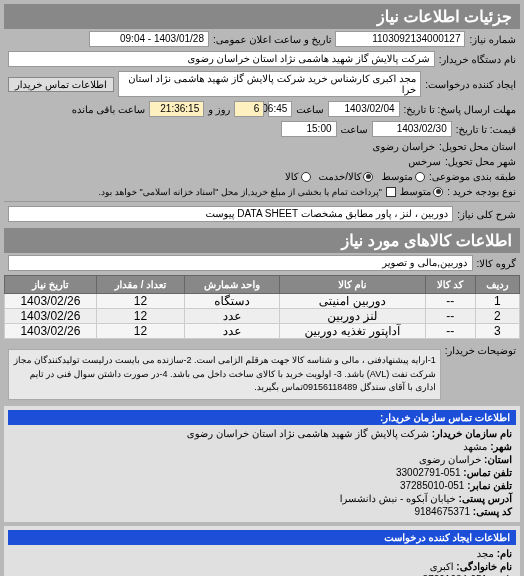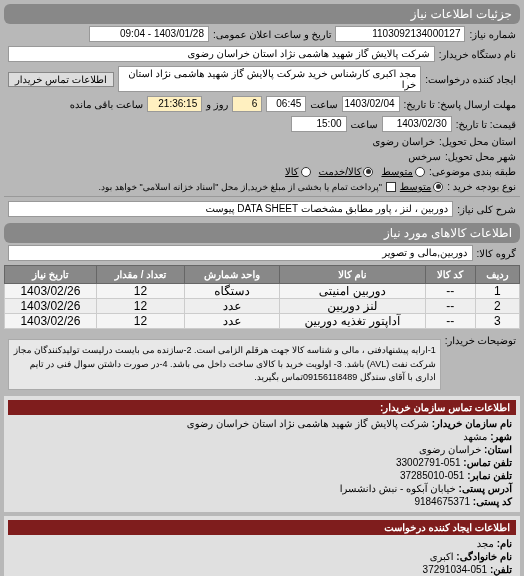--- a/index.html
+++ b/index.html
@@ -8,23 +8,22 @@
   font-size: 10px;
   background: #b8b8b8;
   width: 524px;
   direction: rtl;
 }
 .container { background: #b8b8b8; padding: 4px; }
 .section-title {
   background: #888;
   color: #fff;
   padding: 3px 8px;
-  font-size: 12px;
-  font-weight: normal;
-  border-radius: 6px;
+  font-size: 16px;
+  font-weight: bold;
 }
 .row {
   display: flex;
   align-items: center;
   padding: 2px 4px;
   gap: 4px;
 }
 .label {
   font-size: 10px;
   white-space: nowrap;
@@ -40,21 +39,21 @@
 }
 .link-btn {
   background: #ddd;
   border: 1px solid #888;
   padding: 1px 6px;
   font-size: 10px;
   color: #000;
   cursor: pointer;
 }
 .radio-group { display: flex; gap: 8px; align-items: center; }
-.radio-item { display: flex; align-items: center; gap: 2px; text-decoration: underline; }
+.radio-item { display: flex; align-items: center; gap: 2px; }
 .radio-circle {
   width: 10px; height: 10px; border: 1px solid #333; border-radius: 50%;
   display: inline-flex; align-items: center; justify-content: center;
   background: #fff;
 }
 .radio-circle.checked::after {
   content: ''; width: 5px; height: 5px; background: #333; border-radius: 50%;
 }
 .checkbox {
   width: 10px; height: 10px; border: 1px solid #333; background: #fff;
@@ -90,21 +89,21 @@
   line-height: 1.5;
   margin-top: 4px;
 }
 .contact-section {
   background: #e0e0e0;
   padding: 4px;
   font-size: 10px;
   margin-top: 4px;
 }
 .contact-section .sub-title {
-  background: #7f1d1d;
+  background: #1d4ed8;
   color: #fff;
   padding: 2px 6px;
   font-size: 10px;
   font-weight: bold;
   margin-bottom: 2px;
 }
 .contact-line { padding: 1px 4px; }
 .bold { font-weight: bold; }
 .wide { flex: 1; }
 hr.sep { border: none; border-top: 1px solid #999; margin: 2px 0; }
@@ -128,32 +127,32 @@
   </div>
 
   <div class="row">
     <span class="label">ایجاد کننده درخواست:</span>
     <span class="field wide">مجد اکبری کارشناس خرید شرکت پالایش گاز شهید هاشمی نژاد    استان خرا</span>
     <span class="link-btn">اطلاعات تماس خریدار</span>
   </div>
 
   <div class="row">
     <span class="label">مهلت ارسال پاسخ: تا تاریخ:</span>
-    <span class="field" style="width:58px">1403/02/04</span>
+    <span class="field" style="width:72px">1403/02/04</span>
     <span class="label">ساعت</span>
-    <span class="field" style="width:40px">06:45</span>
+    <span class="field" style="width:24px">06:45</span>
     <span class="field" style="width:30px;background:#fff0c0">6</span>
     <span class="label">روز و</span>
     <span class="field" style="width:55px;background:#fff0c0">21:36:15</span>
     <span class="label">ساعت باقی مانده</span>
   </div>
 
   <div class="row">
     <span class="label">قیمت: تا تاریخ:</span>
-    <span class="field" style="width:70px">1403/02/30</span>
+    <span class="field" style="width:80px">1403/02/30</span>
     <span class="label">ساعت</span>
     <span class="field" style="width:56px">15:00</span>
   </div>
 
   <div class="row">
     <span class="label">استان محل تحویل:</span>
     <span>خراسان رضوی</span>
   </div>
   <div class="row">
     <span class="label">شهر محل تحویل:</span>

